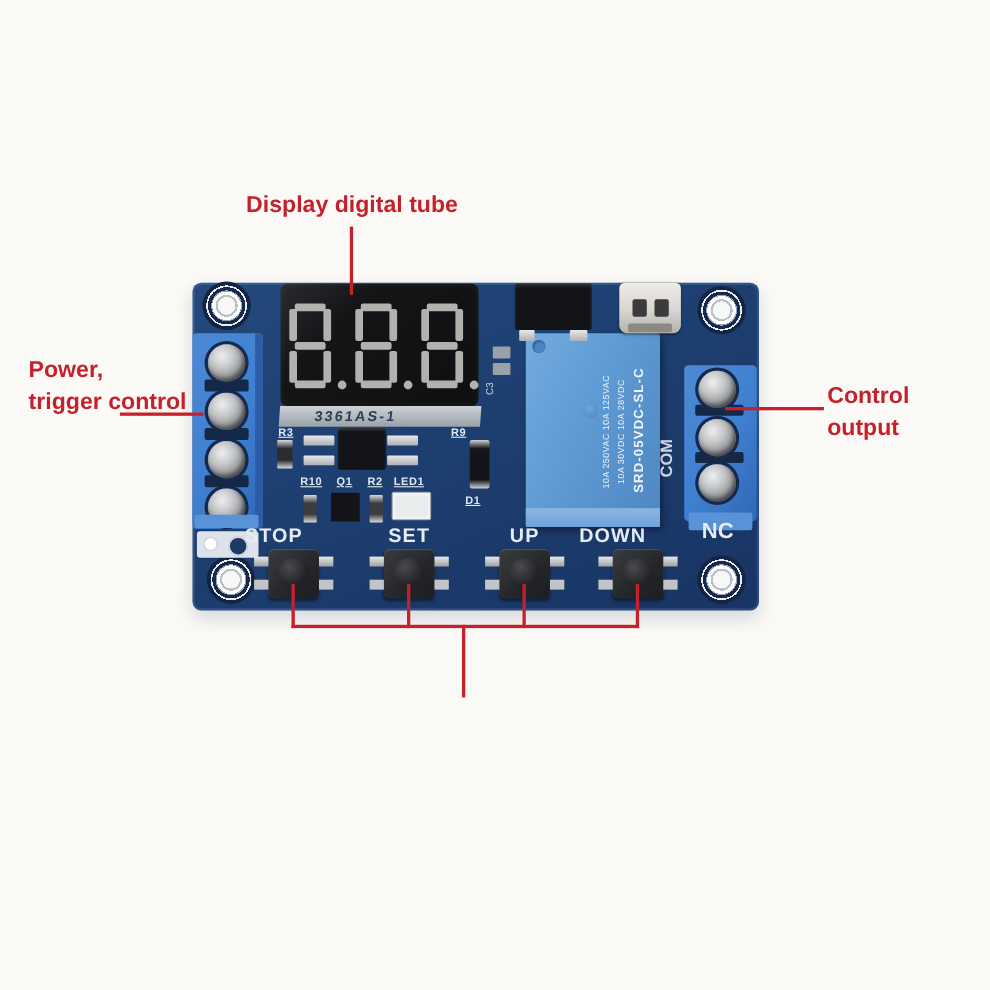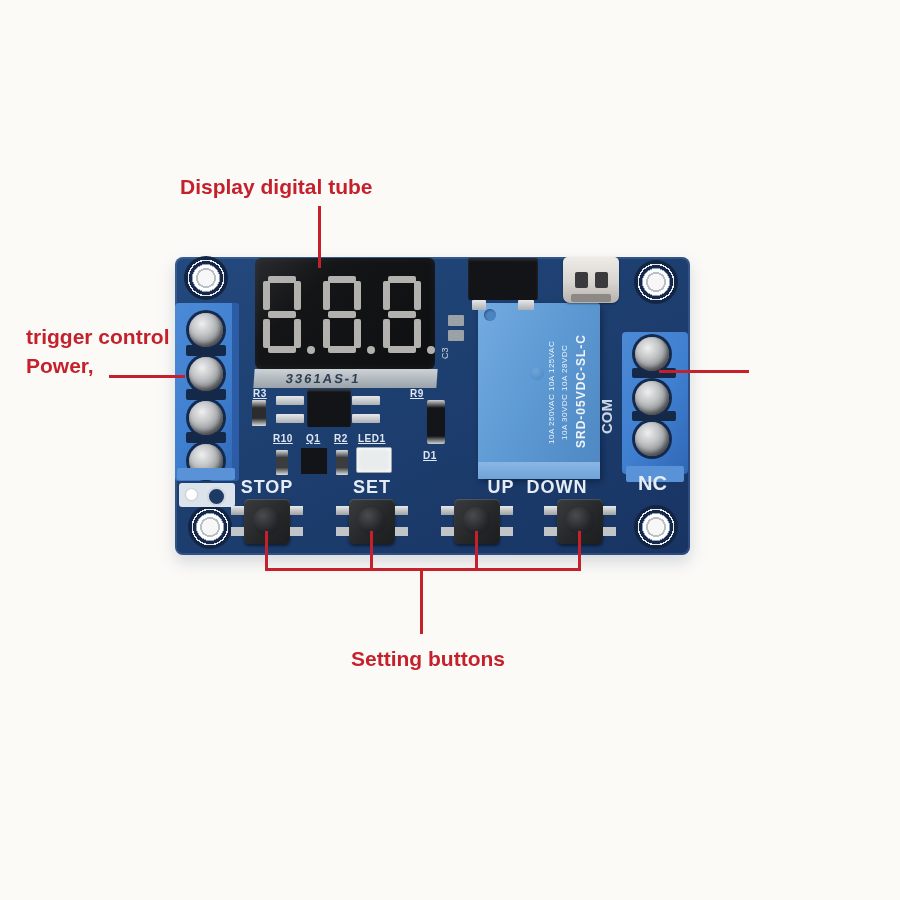--- a/index.html
+++ b/index.html
@@ -182,23 +182,23 @@
   <div class="abs" style="left:356px;top:447px;width:34px;height:24px;background:#e9eced;border:1px solid #9aa4ad;border-radius:2px;box-shadow:inset 0 0 5px #fff;"></div>
   <div class="abs darkc" style="left:427px;top:400px;width:18px;height:44px;border-radius:2px;background:linear-gradient(#cfd2d4,#141518 18%,#141518 82%,#cfd2d4);"></div>
   <div class="ref" style="left:423px;top:450px;">D1</div>
 
   <div class="abs" style="left:179px;top:483px;width:56px;height:24px;background:#dde3ea;border-radius:3px;"></div>
   <div class="abs" style="left:186px;top:489px;width:11px;height:11px;border-radius:50%;background:#fff;box-shadow:0 0 2px #98a2ab;"></div>
   <div class="abs" style="left:207px;top:487px;width:15px;height:15px;border-radius:50%;background:#1d3a64;border:2px solid #cfd6df;"></div>
 
   <div class="abs" style="left:638px;top:472px;font-size:20px;font-weight:bold;color:#e6ecf5;">NC</div>
 
-  <div class="btn-label" style="left:236px;width:62px;">STOP</div>
+  <div class="btn-label" style="left:218px;width:62px;">STOP</div>
   <div class="btn-label" style="left:344px;width:56px;">SET</div>
-  <div class="btn-label" style="left:473px;width:56px;">UP</div>
+  <div class="btn-label" style="left:449px;width:56px;">UP</div>
   <div class="btn-label" style="left:526px;width:62px;">DOWN</div>
 
   <div class="btn" style="left:244px;">
     <span class="leg-l"></span>
     <span class="leg-r"></span>
     <span class="cap"></span>
   </div>
   <div class="btn" style="left:349px;">
     <span class="leg-l"></span>
     <span class="leg-r"></span>
@@ -208,32 +208,35 @@
     <span class="leg-l"></span>
     <span class="leg-r"></span>
     <span class="cap"></span>
   </div>
   <div class="btn" style="left:557px;">
     <span class="leg-l"></span>
     <span class="leg-r"></span>
     <span class="cap"></span>
   </div>
 
-  <div class="ann" style="left:180px;top:172px;width:280px;text-align:left;">Display digital tube</div>
+  <div class="ann" style="left:180px;top:172px;width:280px;text-align:center;">Display digital tube</div>
   <div class="rline" style="left:318px;top:206px;width:3px;height:62px;"></div>
 
   <div class="ann" style="left:26px;top:322px;">
+    <div>Power,</div>
     <div>trigger control</div>
-    <div>Power,</div>
   </div>
   <div class="rline" style="left:109px;top:375px;width:76px;height:3px;"></div>
 
+  <div class="ann" style="left:752px;top:345px;">
+    <div>Control</div>
+    <div>output</div>
+  </div>
   <div class="rline" style="left:659px;top:370px;width:90px;height:3px;"></div>
 
   <div class="rline" style="left:265px;top:531px;width:3px;height:40px;"></div>
   <div class="rline" style="left:370px;top:531px;width:3px;height:40px;"></div>
   <div class="rline" style="left:475px;top:531px;width:3px;height:40px;"></div>
   <div class="rline" style="left:578px;top:531px;width:3px;height:40px;"></div>
   <div class="rline" style="left:265px;top:568px;width:316px;height:3px;"></div>
   <div class="rline" style="left:420px;top:568px;width:3px;height:66px;"></div>
-  <div class="ann" style="left:338px;top:644px;width:180px;text-align:center;">Setting buttons</div>
 
 </div>
 
 </body></html>

